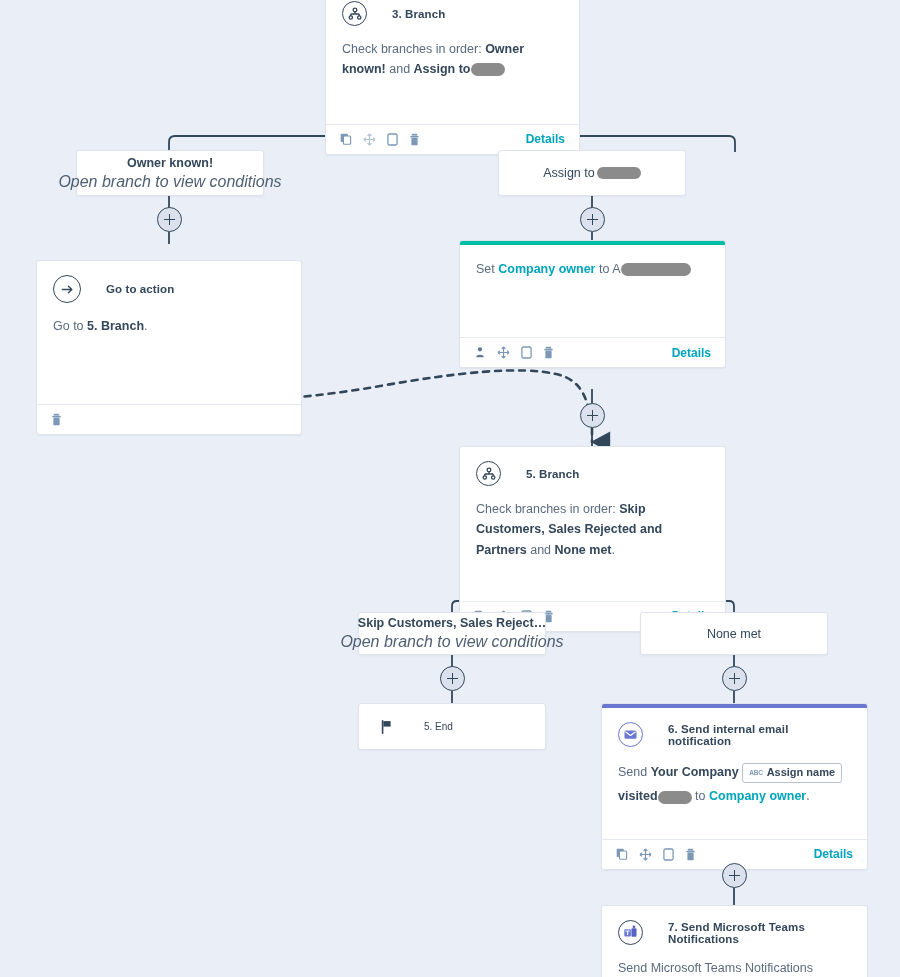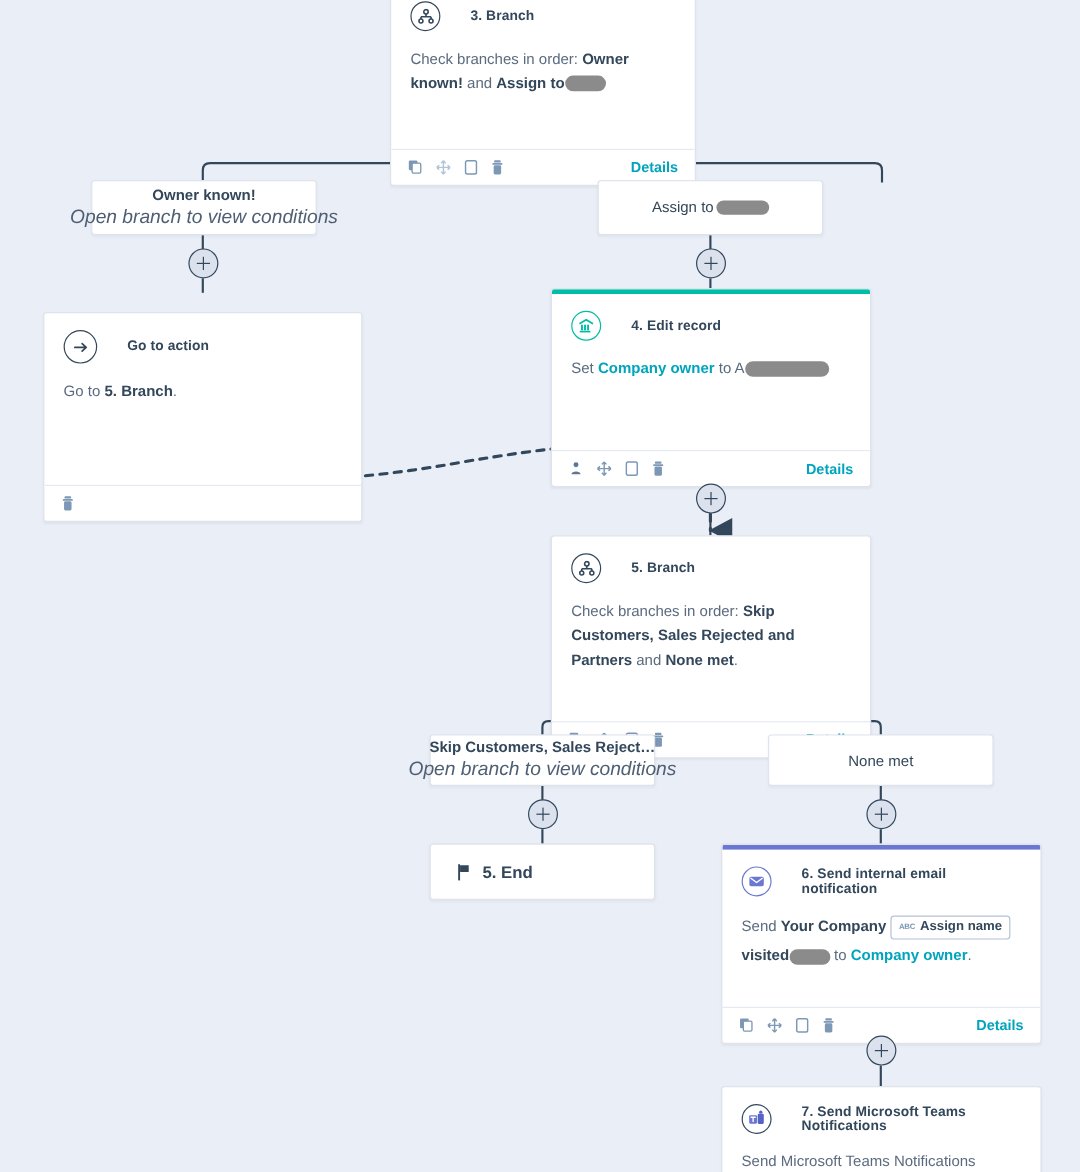--- a/index.html
+++ b/index.html
@@ -145,23 +145,24 @@
     background: #fff;
     border: 1px solid #dfe3eb;
     border-radius: 3px;
     box-shadow: 0 1px 2px rgba(45,62,80,0.05);
     display: flex;
     align-items: center;
     padding-left: 22px;
     gap: 9px;
   }
   .end-label {
-    font-size: 14px;
-    font-weight: bold;
+    font-size: 10px;
+    font-weight: normal;
     color: #33475b;
+    margin-left: 22px;
   }
 
   
   .plus {
     position: absolute;
     width: 25px; height: 25px;
     border-radius: 50%;
     background: #dbe2ee;
     border: 1.6px solid #33475b;
     display: flex; align-items: center; justify-content: center;
@@ -307,32 +308,20 @@
             <rect x="2.6" y="5" width="6.8" height="8.4" rx="1.3" fill="#7c98b6"></rect>
           </svg>
         </span>
       </div>
     </div>
   </div>
 
   <div class="card" style="left:459px; top:240px; width:267px;">
     <div class="card-accent" style="background:#00bda5;"></div>
     <div class="card-body">
-      <div class="card-head">
-        <span class="badge" style="border-color:#00bda5;">
-          <svg width="15" height="15" viewBox="0 0 16 16">
-            <path d="M2 6.2 L8 2.6 L14 6.2" fill="none" stroke="#00bda5" stroke-width="1.5" stroke-linejoin="round"></path>
-            <rect x="3.4" y="7" width="1.7" height="5" fill="#00bda5"></rect>
-            <rect x="6.1" y="7" width="1.7" height="5" fill="#00bda5"></rect>
-            <rect x="8.8" y="7" width="1.7" height="5" fill="#00bda5"></rect>
-            <rect x="2.3" y="12.4" width="9.4" height="1.5" fill="#00bda5"></rect>
-          </svg>
-        </span>
-        <span class="card-title">4. Edit record</span>
-      </div>
       <div class="card-desc">
         <span>Set </span><b class="lnk">Company owner</b><span> to A</span><span class="redact" style="width:70px;"></span>
       </div>
       <div style="height:48px;"></div>
     </div>
     <div class="card-footer">
       <div class="tools">
         <span class="tool">
           <svg width="12" height="13" viewBox="0 0 14 14">
             <circle cx="7" cy="3.3" r="2.4" fill="#5b7896"></circle>

